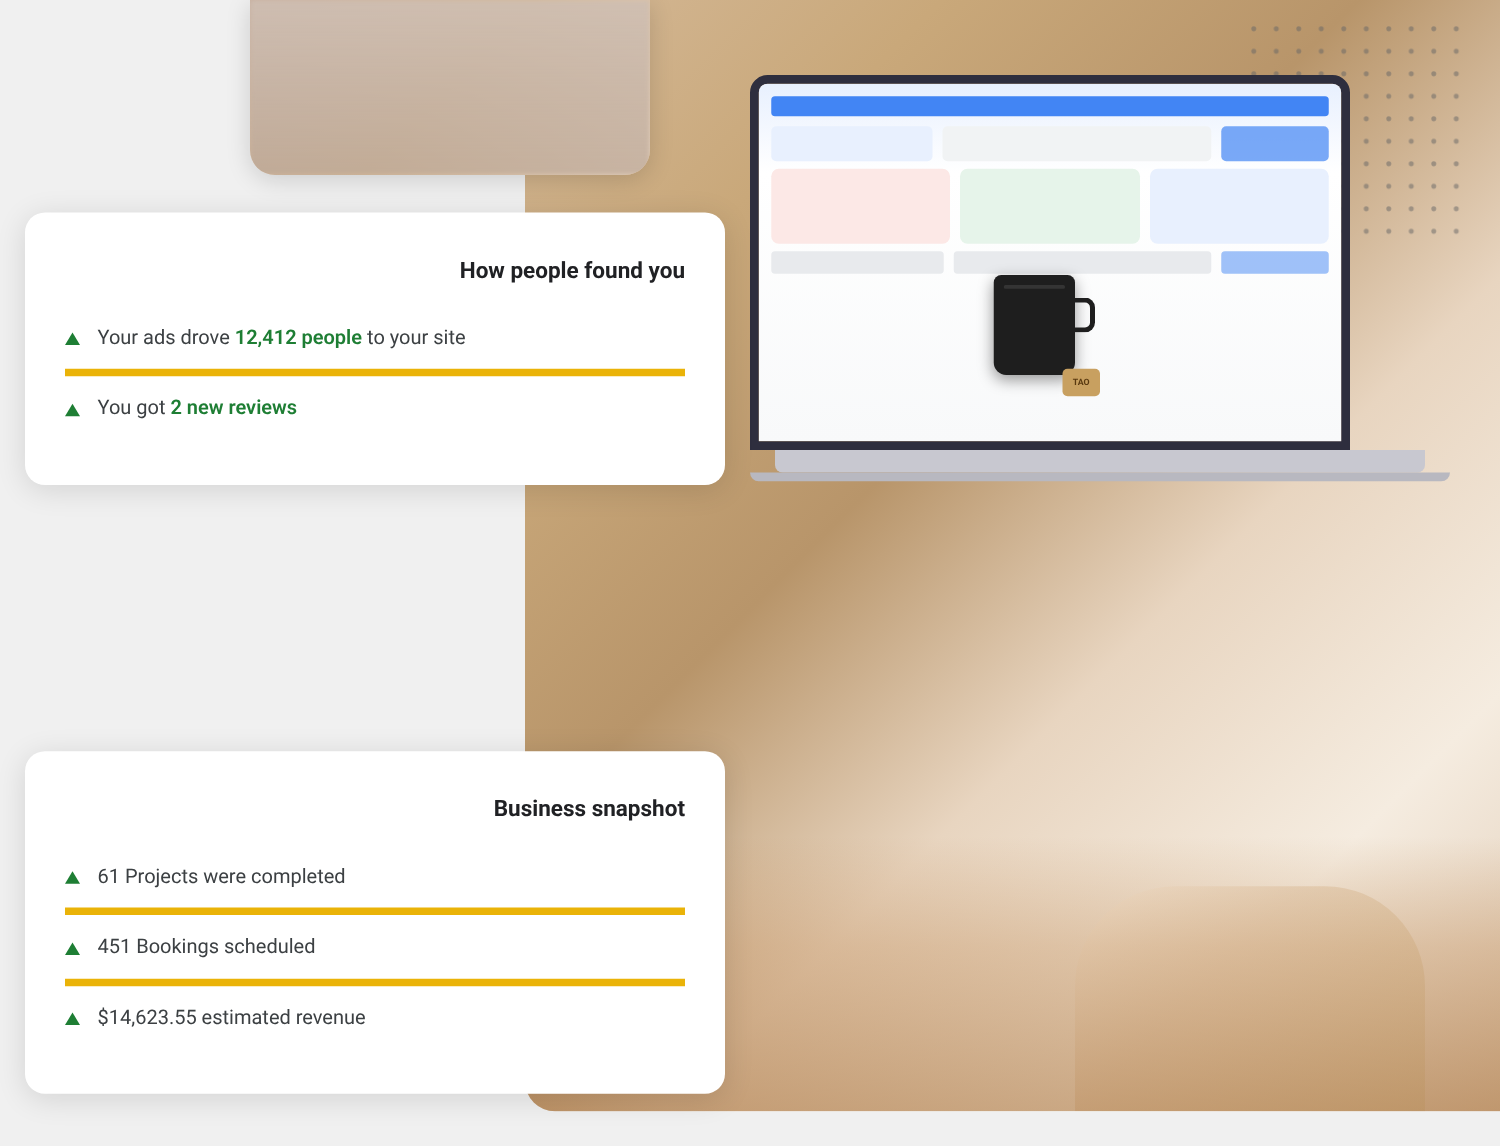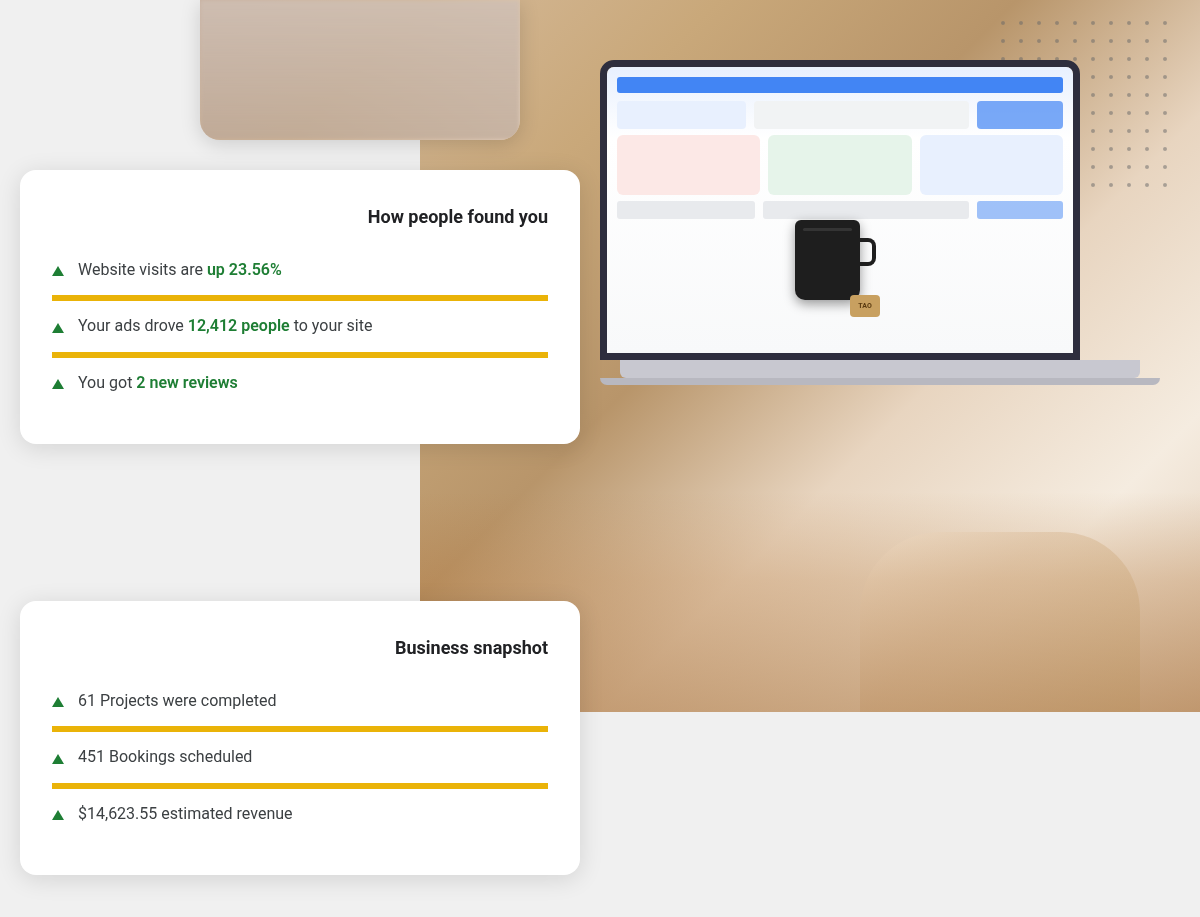--- a/index.html
+++ b/index.html
@@ -18,21 +18,21 @@
       height: 100%;
       position: relative;
     }
 
     
     .bg-photo {
       position: absolute;
       right: 0;
       top: 0;
       width: 780px;
-      height: 712px;
+      height: 889px;
       background: linear-gradient(135deg, #d4b896 0%, #c9a87a 20%, #b8956a 40%, #e8d5c0 60%, #f5ece0 80%, #e0cbb5 100%);
       border-radius: 24px 0 0 24px;
       overflow: hidden;
     }
 
     
     .top-photo {
       position: absolute;
       left: 200px;
       top: 0;
@@ -169,26 +169,20 @@
     <div style="position:absolute; bottom:0; left:0; right:0; height:220px; background:linear-gradient(180deg, transparent 0%, rgba(180,120,60,0.3) 40%, rgba(160,100,40,0.5) 100%);"></div>
   </div>
 
   <div class="top-photo">
     <div style="width:100%; height:100%; background:linear-gradient(180deg, rgba(210,190,175,0.9) 0%, rgba(190,165,145,0.7) 100%); filter:blur(2px) saturate(0.8);"></div>
   </div>
 
   <div class="card card-top">
     <div class="card-title">How people found you</div>
 
-    <div class="stat-item">
-      <div class="arrow-up-icon"></div>
-      <div class="stat-text">
-        Website visits are <span class="stat-highlight">up 23.56%</span>
-      </div>
-    </div>
 
     <div class="stat-item">
       <div class="arrow-up-icon"></div>
       <div class="stat-text">
         Your ads drove <span class="stat-highlight">12,412 people</span> to your site
       </div>
     </div>
 
     <div class="stat-item">
       <div class="arrow-up-icon"></div>

